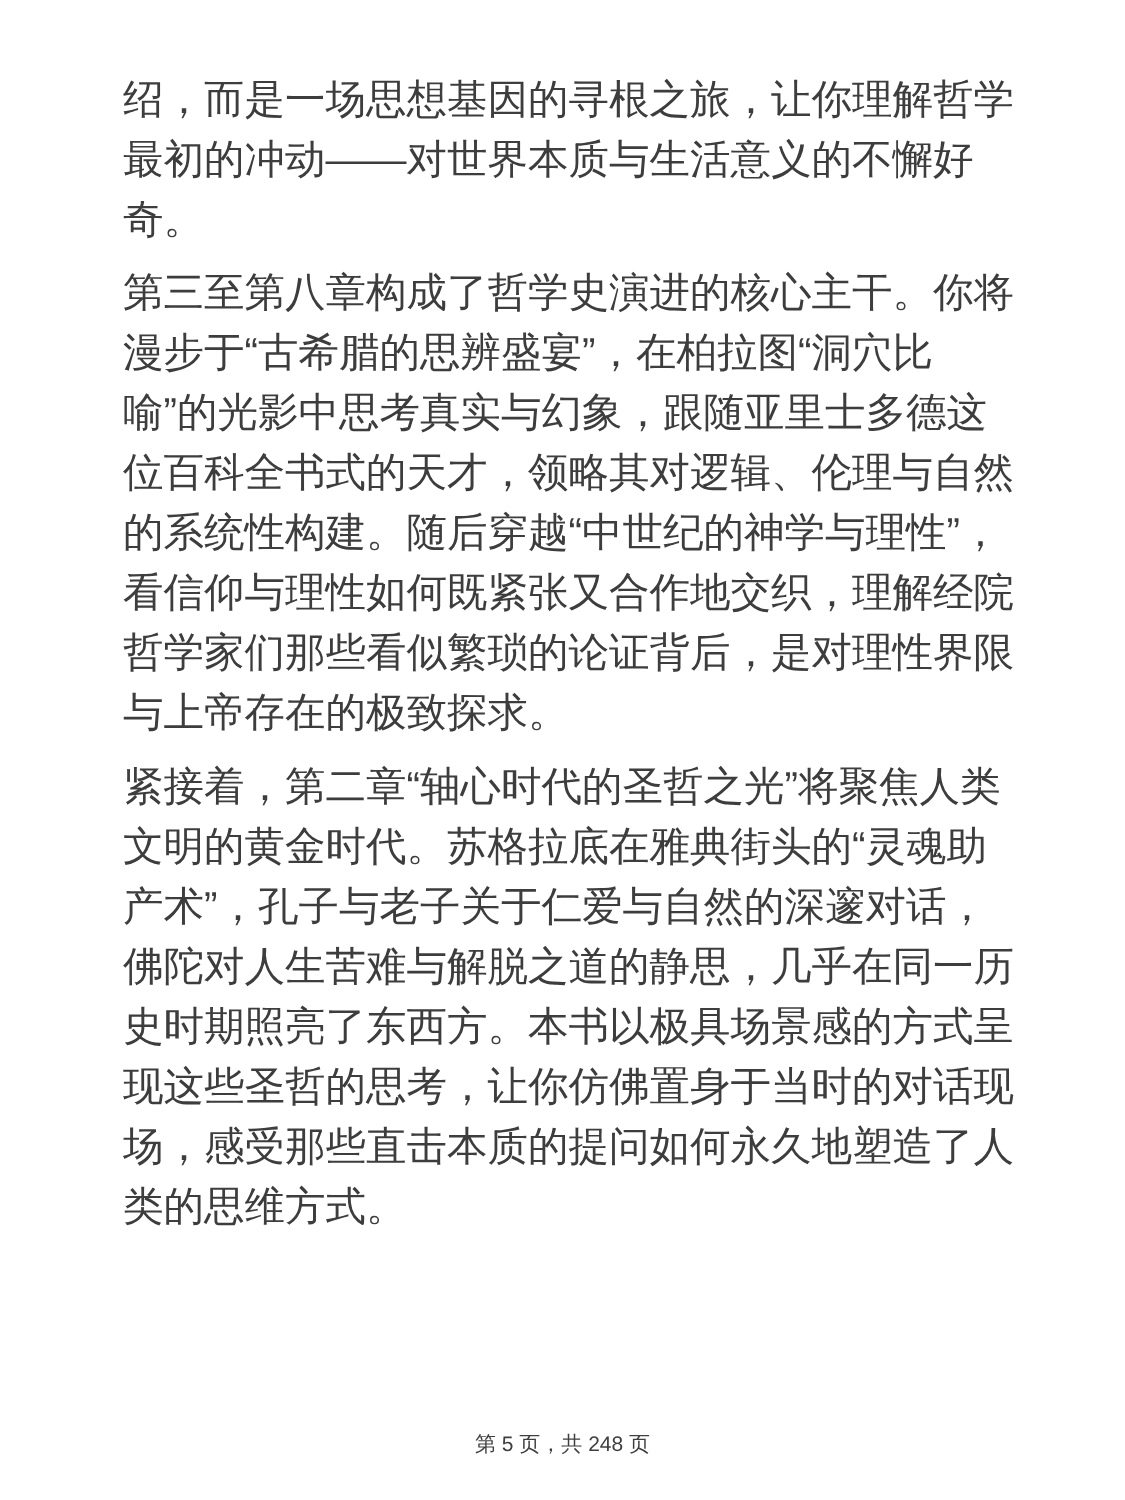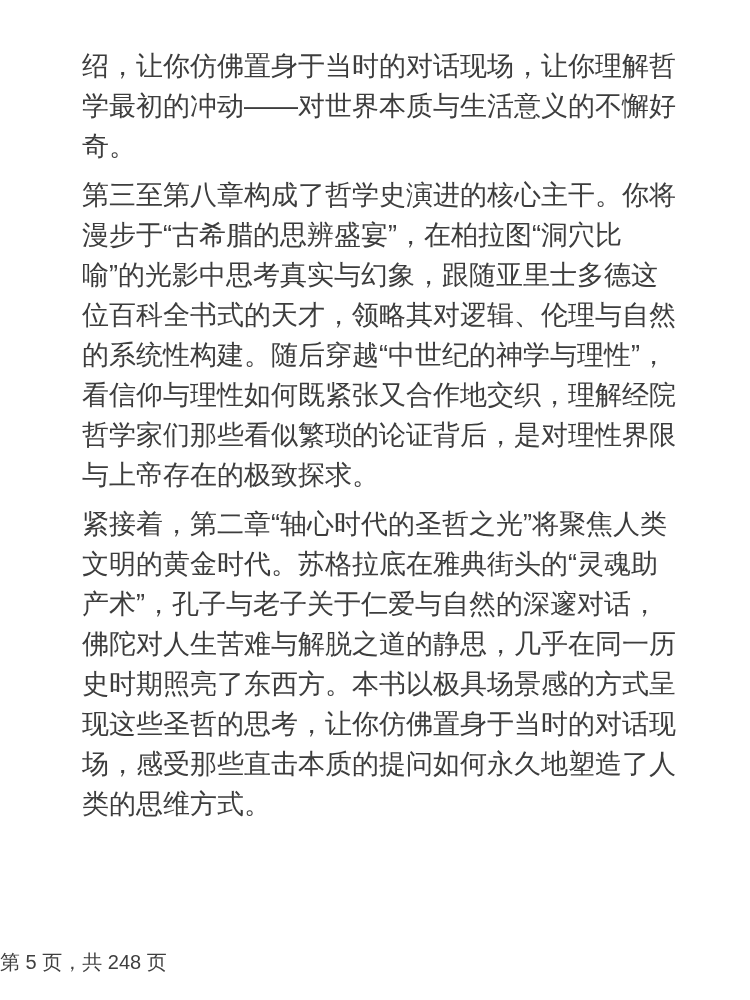--- a/index.html
+++ b/index.html
@@ -31,32 +31,32 @@
   }
   .doc p {
     margin: 0 0 9px 0;
     padding: 0;
   }
   .footer {
     position: absolute;
     left: 0;
     bottom: 30px;
     width: 750px;
-    text-align: left;
-    font-size: 20px;
+    text-align: center;
+    font-size: 14px;
     line-height: 16px;
     color: #3f3f3f;
   }
 </style>
 </head>
 <body>
 
 <div class="page">
   <main class="doc">
-    <p>绍，让你仿佛置身于当时的对话现场，让你理解哲学最初的冲动——对世界本质与生活意义的不懈好奇。</p>
+    <p>绍，而是一场思想基因的寻根之旅，让你理解哲学最初的冲动——对世界本质与生活意义的不懈好奇。</p>
     <p>第三至第八章构成了哲学史演进的核心主干。你将漫步于“古希腊的思辨盛宴”，在柏拉图“洞穴比喻”的光影中思考真实与幻象，跟随亚里士多德这位百科全书式的天才，领略其对逻辑、伦理与自然的系统性构建。随后穿越“中世纪的神学与理性”，看信仰与理性如何既紧张又合作地交织，理解经院哲学家们那些看似繁琐的论证背后，是对理性界限与上帝存在的极致探求。</p>
     <p>紧接着，第二章“轴心时代的圣哲之光”将聚焦人类文明的黄金时代。苏格拉底在雅典街头的“灵魂助产术”，孔子与老子关于仁爱与自然的深邃对话，佛陀对人生苦难与解脱之道的静思，几乎在同一历史时期照亮了东西方。本书以极具场景感的方式呈现这些圣哲的思考，让你仿佛置身于当时的对话现场，感受那些直击本质的提问如何永久地塑造了人类的思维方式。</p>
   </main>
 
   <footer class="footer">
     <span>第 5 页，共 248 页</span>
   </footer>
 </div>
 
 </body></html>

